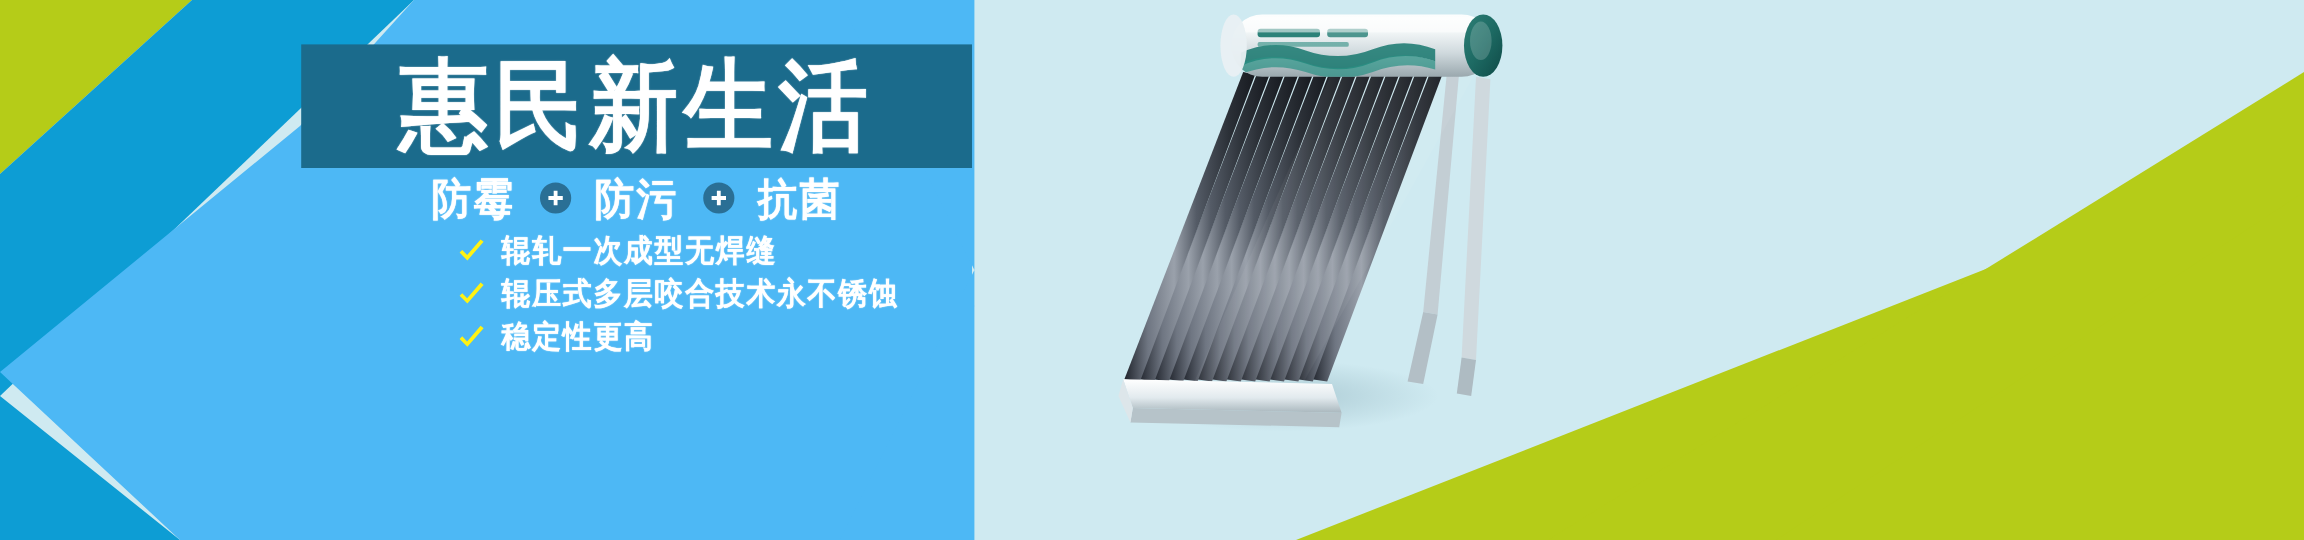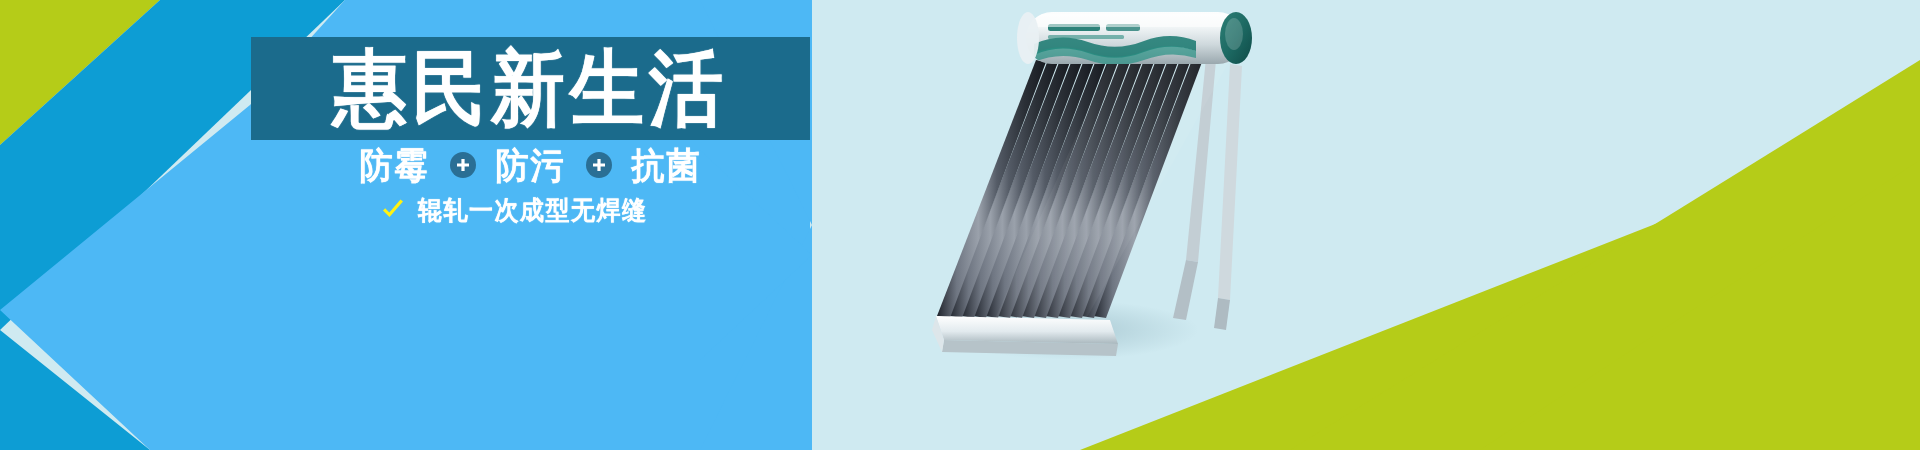--- a/index.html
+++ b/index.html
@@ -135,23 +135,39 @@
 
     <div class="feature-row">
       <span class="check-icon">
         <svg width="24" height="24" viewBox="0 0 24 24">
             <path d="M2 12.5 L8.5 19 L22 3.5 L19.5 1.5 L8.3 14.6 L4.2 10.3 Z" fill="#fff212"></path>
           </svg>
       </span>
       <span class="feature-label">辊轧一次成型无焊缝</span>
     </div>
 
-
-
-
+    <div class="feature-row">
+      <span class="check-icon">
+        <svg width="24" height="24" viewBox="0 0 24 24">
+            <path d="M2 12.5 L8.5 19 L22 3.5 L19.5 1.5 L8.3 14.6 L4.2 10.3 Z" fill="#fff212"></path>
+          </svg>
+      </span>
+      <span class="feature-label">辊压式多层咬合技术永不锈蚀</span>
+    </div>
+
+
+
+    <div class="feature-row">
+      <span class="check-icon">
+        <svg width="24" height="24" viewBox="0 0 24 24">
+            <path d="M2 12.5 L8.5 19 L22 3.5 L19.5 1.5 L8.3 14.6 L4.2 10.3 Z" fill="#fff212"></path>
+          </svg>
+      </span>
+      <span class="feature-label">稳定性更高</span>
+    </div>
 
   </div>
 
   <div id="product-shadow"></div>
   <div id="product">
     <svg width="420" height="380" viewBox="0 0 420 380" xmlns="http://www.w3.org/2000/svg">
       <defs>
         <linearGradient id="tubeG" x1="0" y1="0" x2="1" y2="0">
           <stop offset="0%" stop-color="#20242c"></stop>
           <stop offset="18%" stop-color="#6f7682"></stop>

